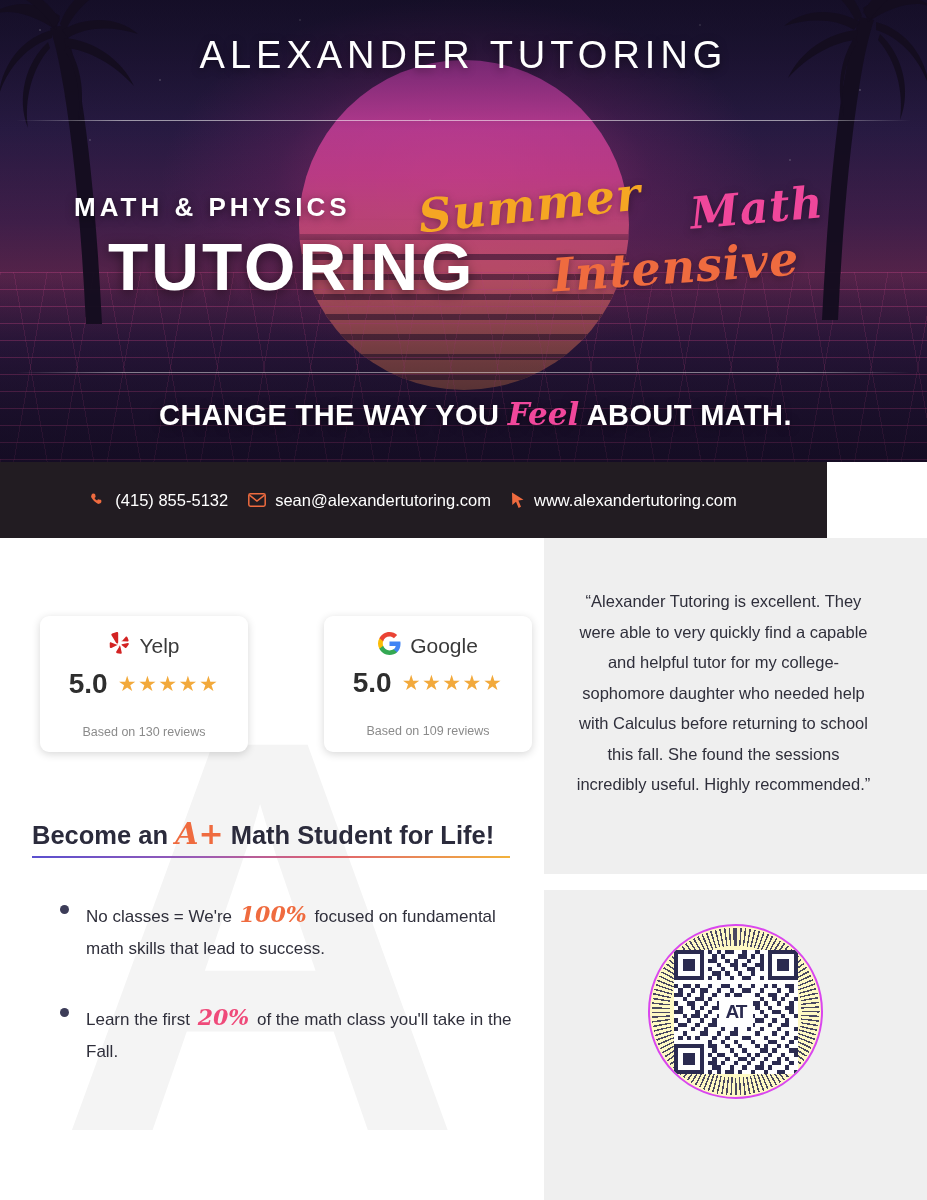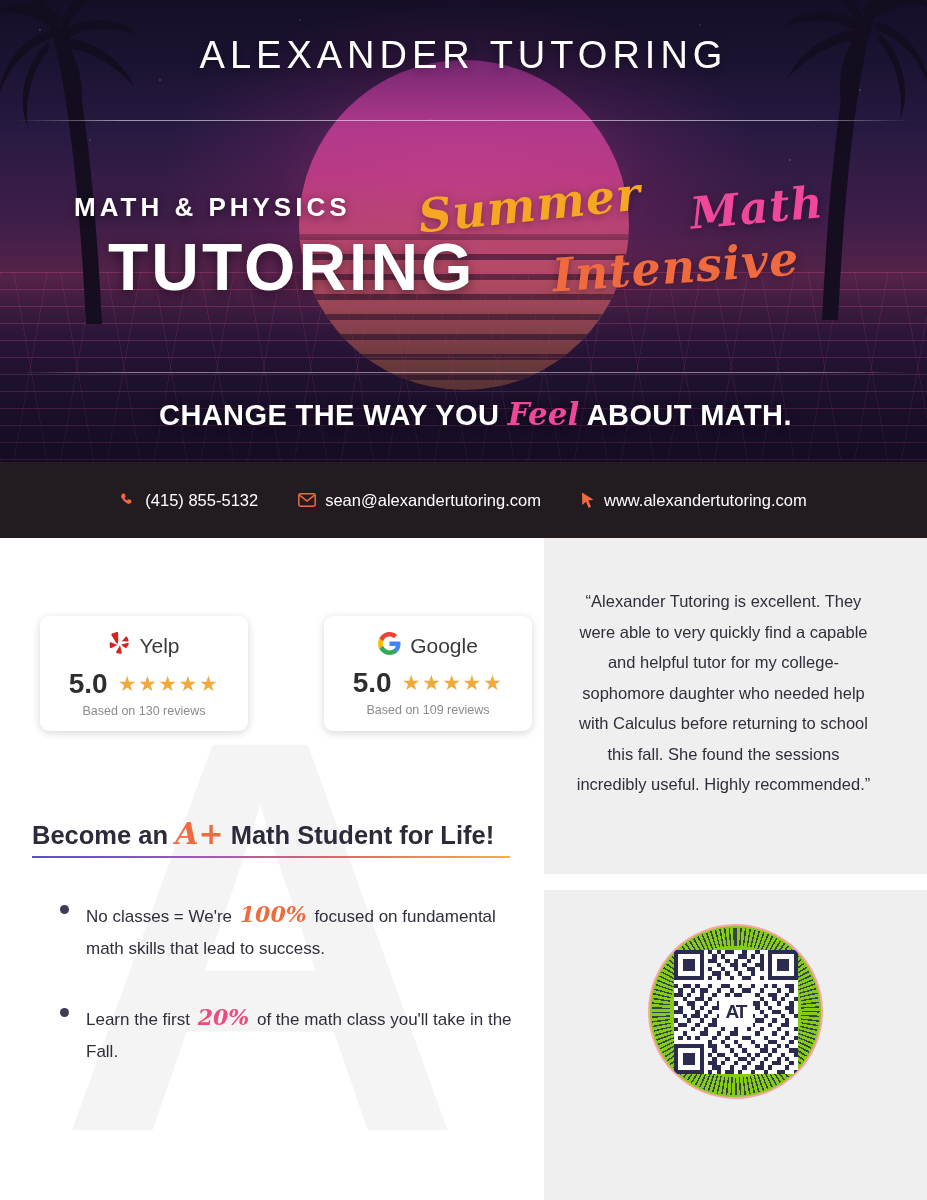--- a/index.html
+++ b/index.html
@@ -187,26 +187,26 @@
     font-family: "DejaVu Serif", serif;
     font-style: italic;
     color: #f0479b;
     font-size: 31px;
     letter-spacing: 0;
   }
 
   
   .contact-bar {
     position: relative;
-    width: 927px; height: 76px;
+    width: 827px; height: 76px;
     background: #221c22;
     display: flex;
     align-items: center;
     justify-content: center;
-    gap: 40px;
+    gap: 20px;
     color: #ffffff;
     font-size: 16.5px;
   }
   .contact-item {
     display: flex;
     align-items: center;
     gap: 9px;
     white-space: nowrap;
   }
   .contact-item svg { display: block; }
@@ -274,21 +274,21 @@
   }
   .rc-name {
     font-size: 21px;
     color: #3a3a3a;
   }
   .rc-score-row {
     display: flex;
     align-items: center;
     justify-content: center;
     gap: 10px;
-    margin-bottom: 4px;
+    margin-bottom: 25px;
   }
   .rc-score {
     font-size: 28px;
     font-weight: bold;
     color: #2e2e2e;
   }
   .stars { color: #f2a93b; font-size: 21px; letter-spacing: 1.5px; }
   .rc-count {
     font-size: 12.5px;
     color: #8b8b8b;
@@ -363,22 +363,22 @@
     position: absolute;
     right: 0; top: 386px;
     width: 383px;
     z-index: 4;
     display: flex;
     justify-content: center;
   }
   .qr-circle {
     width: 175px; height: 175px;
     border-radius: 50%;
-    border: 2px solid #fca5a5;
-    background: #84cc16;
+    border: 2px solid #d946ef;
+    background: #fef9c3;
     position: relative;
     overflow: hidden;
     display: flex;
     align-items: center;
     justify-content: center;
   }
   .qr-inner {
     width: 124px; height: 124px;
     position: relative;
   }

